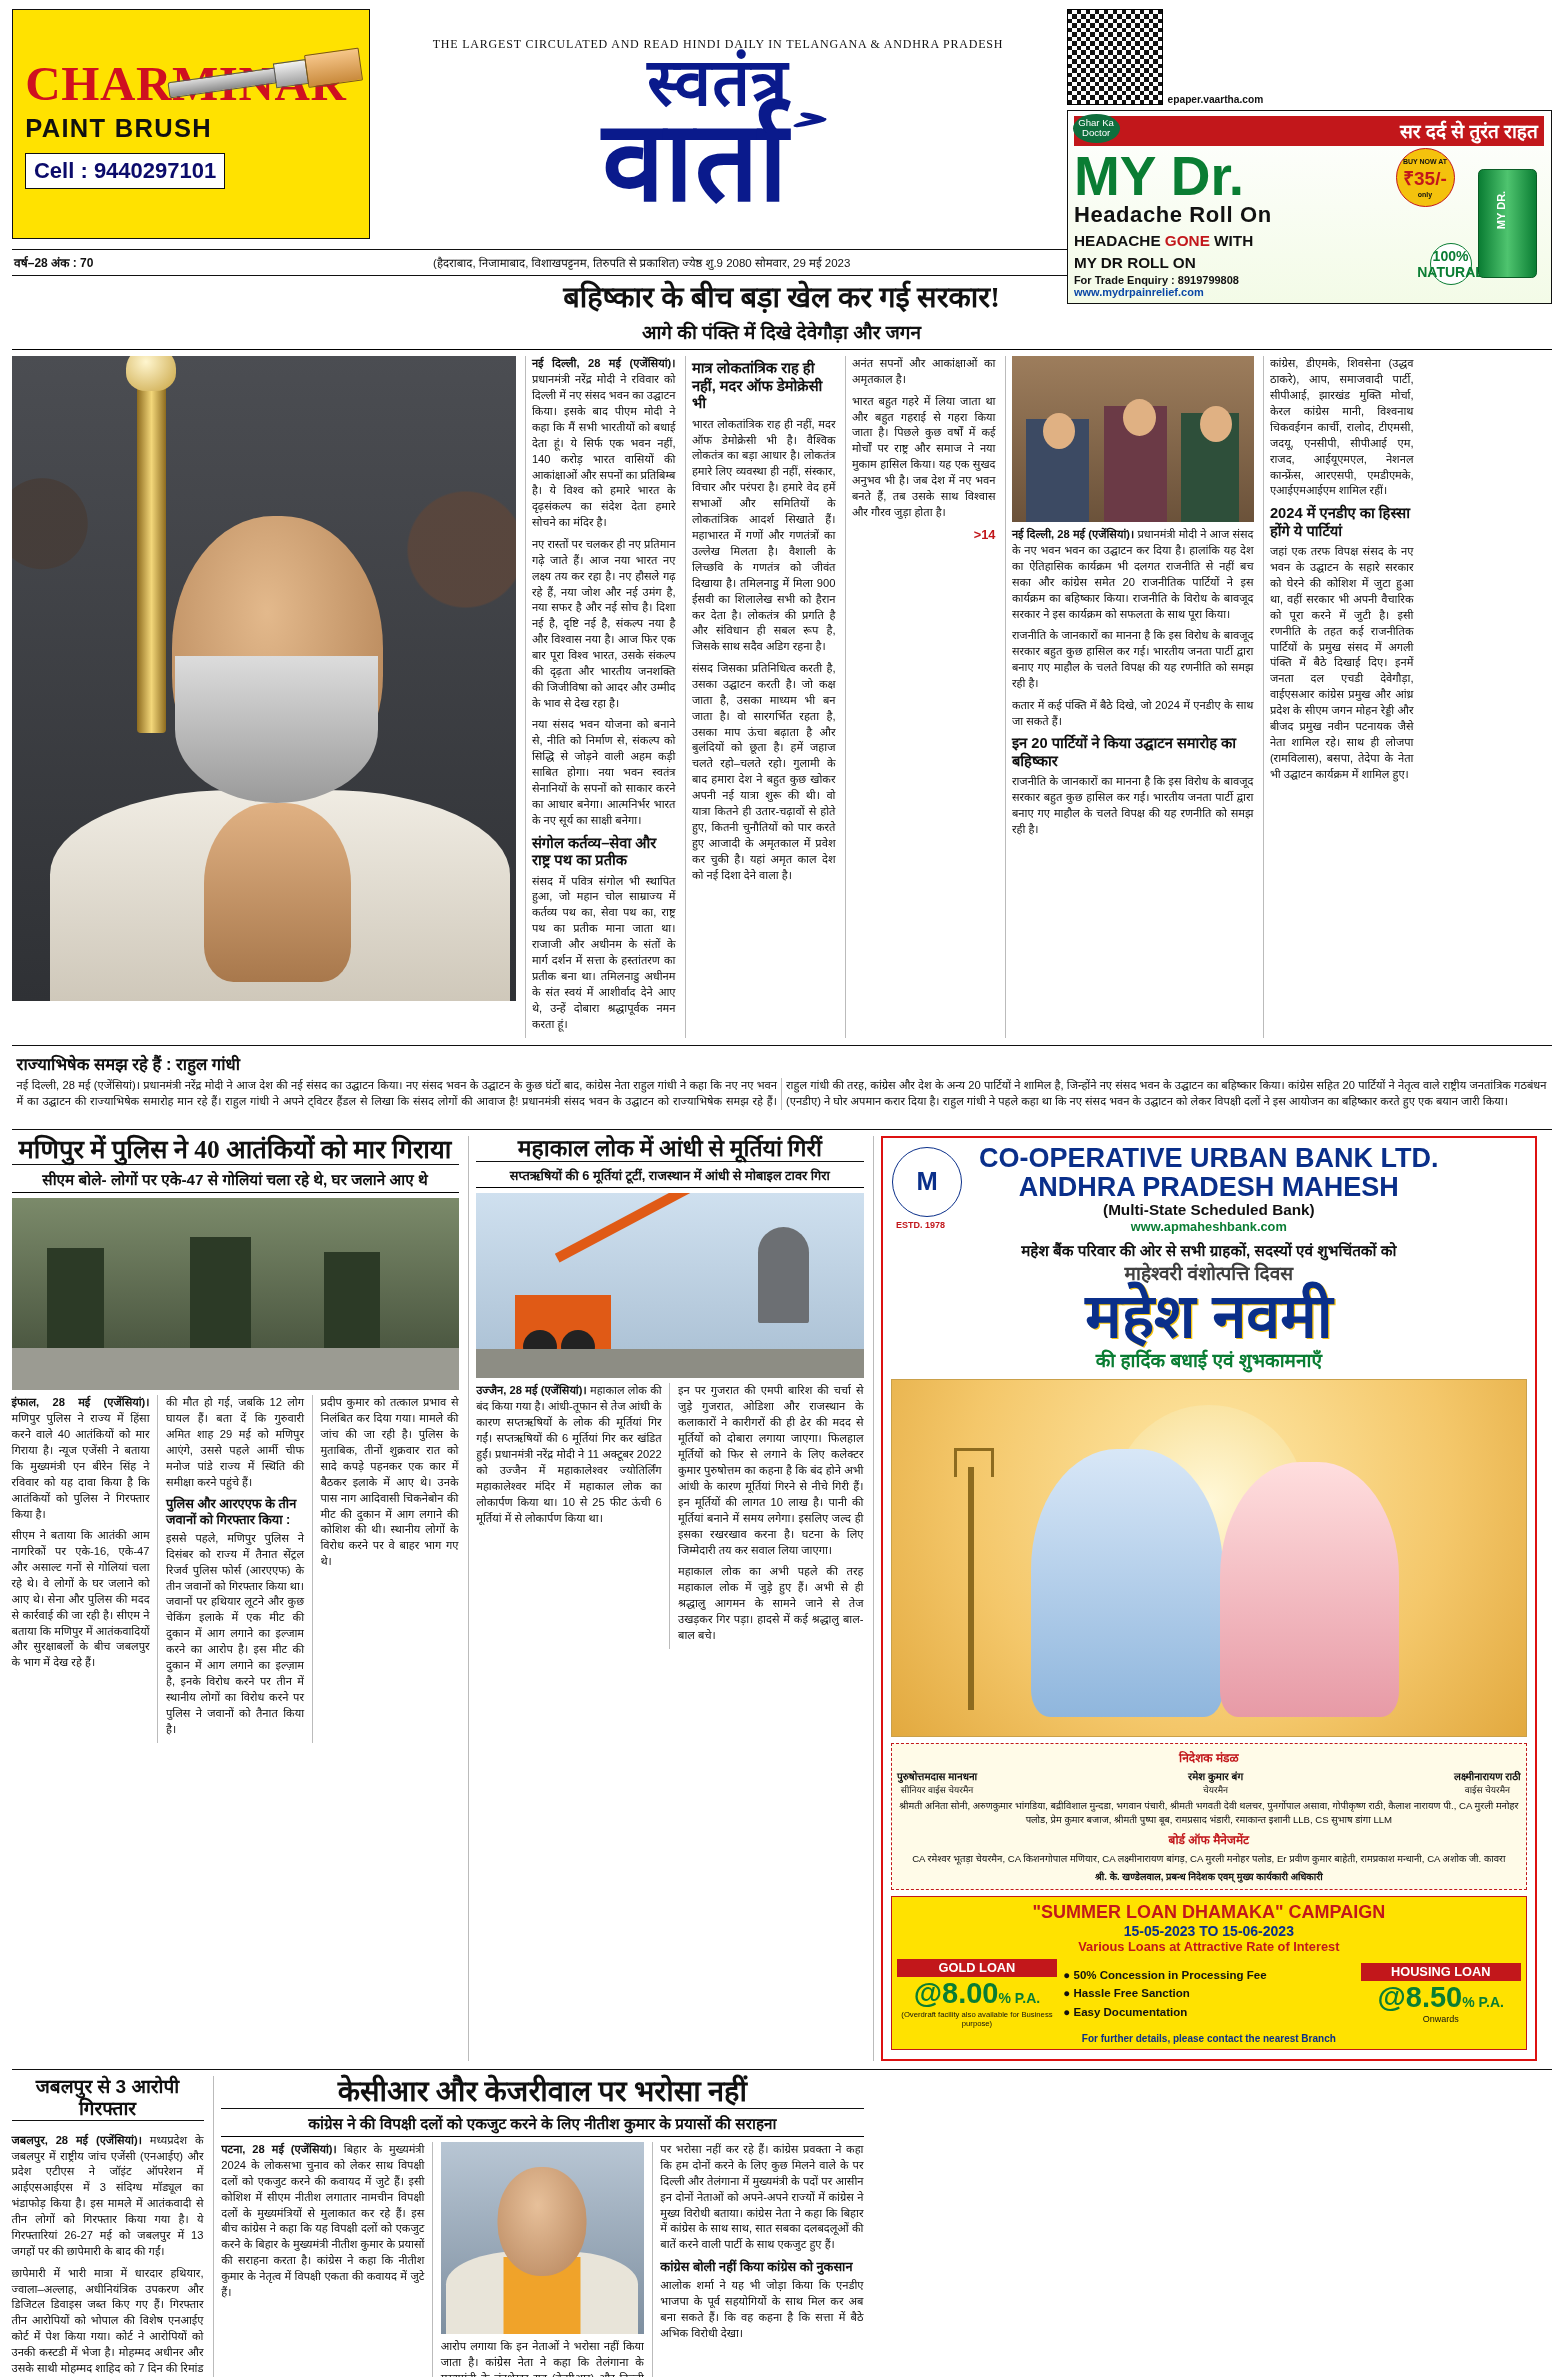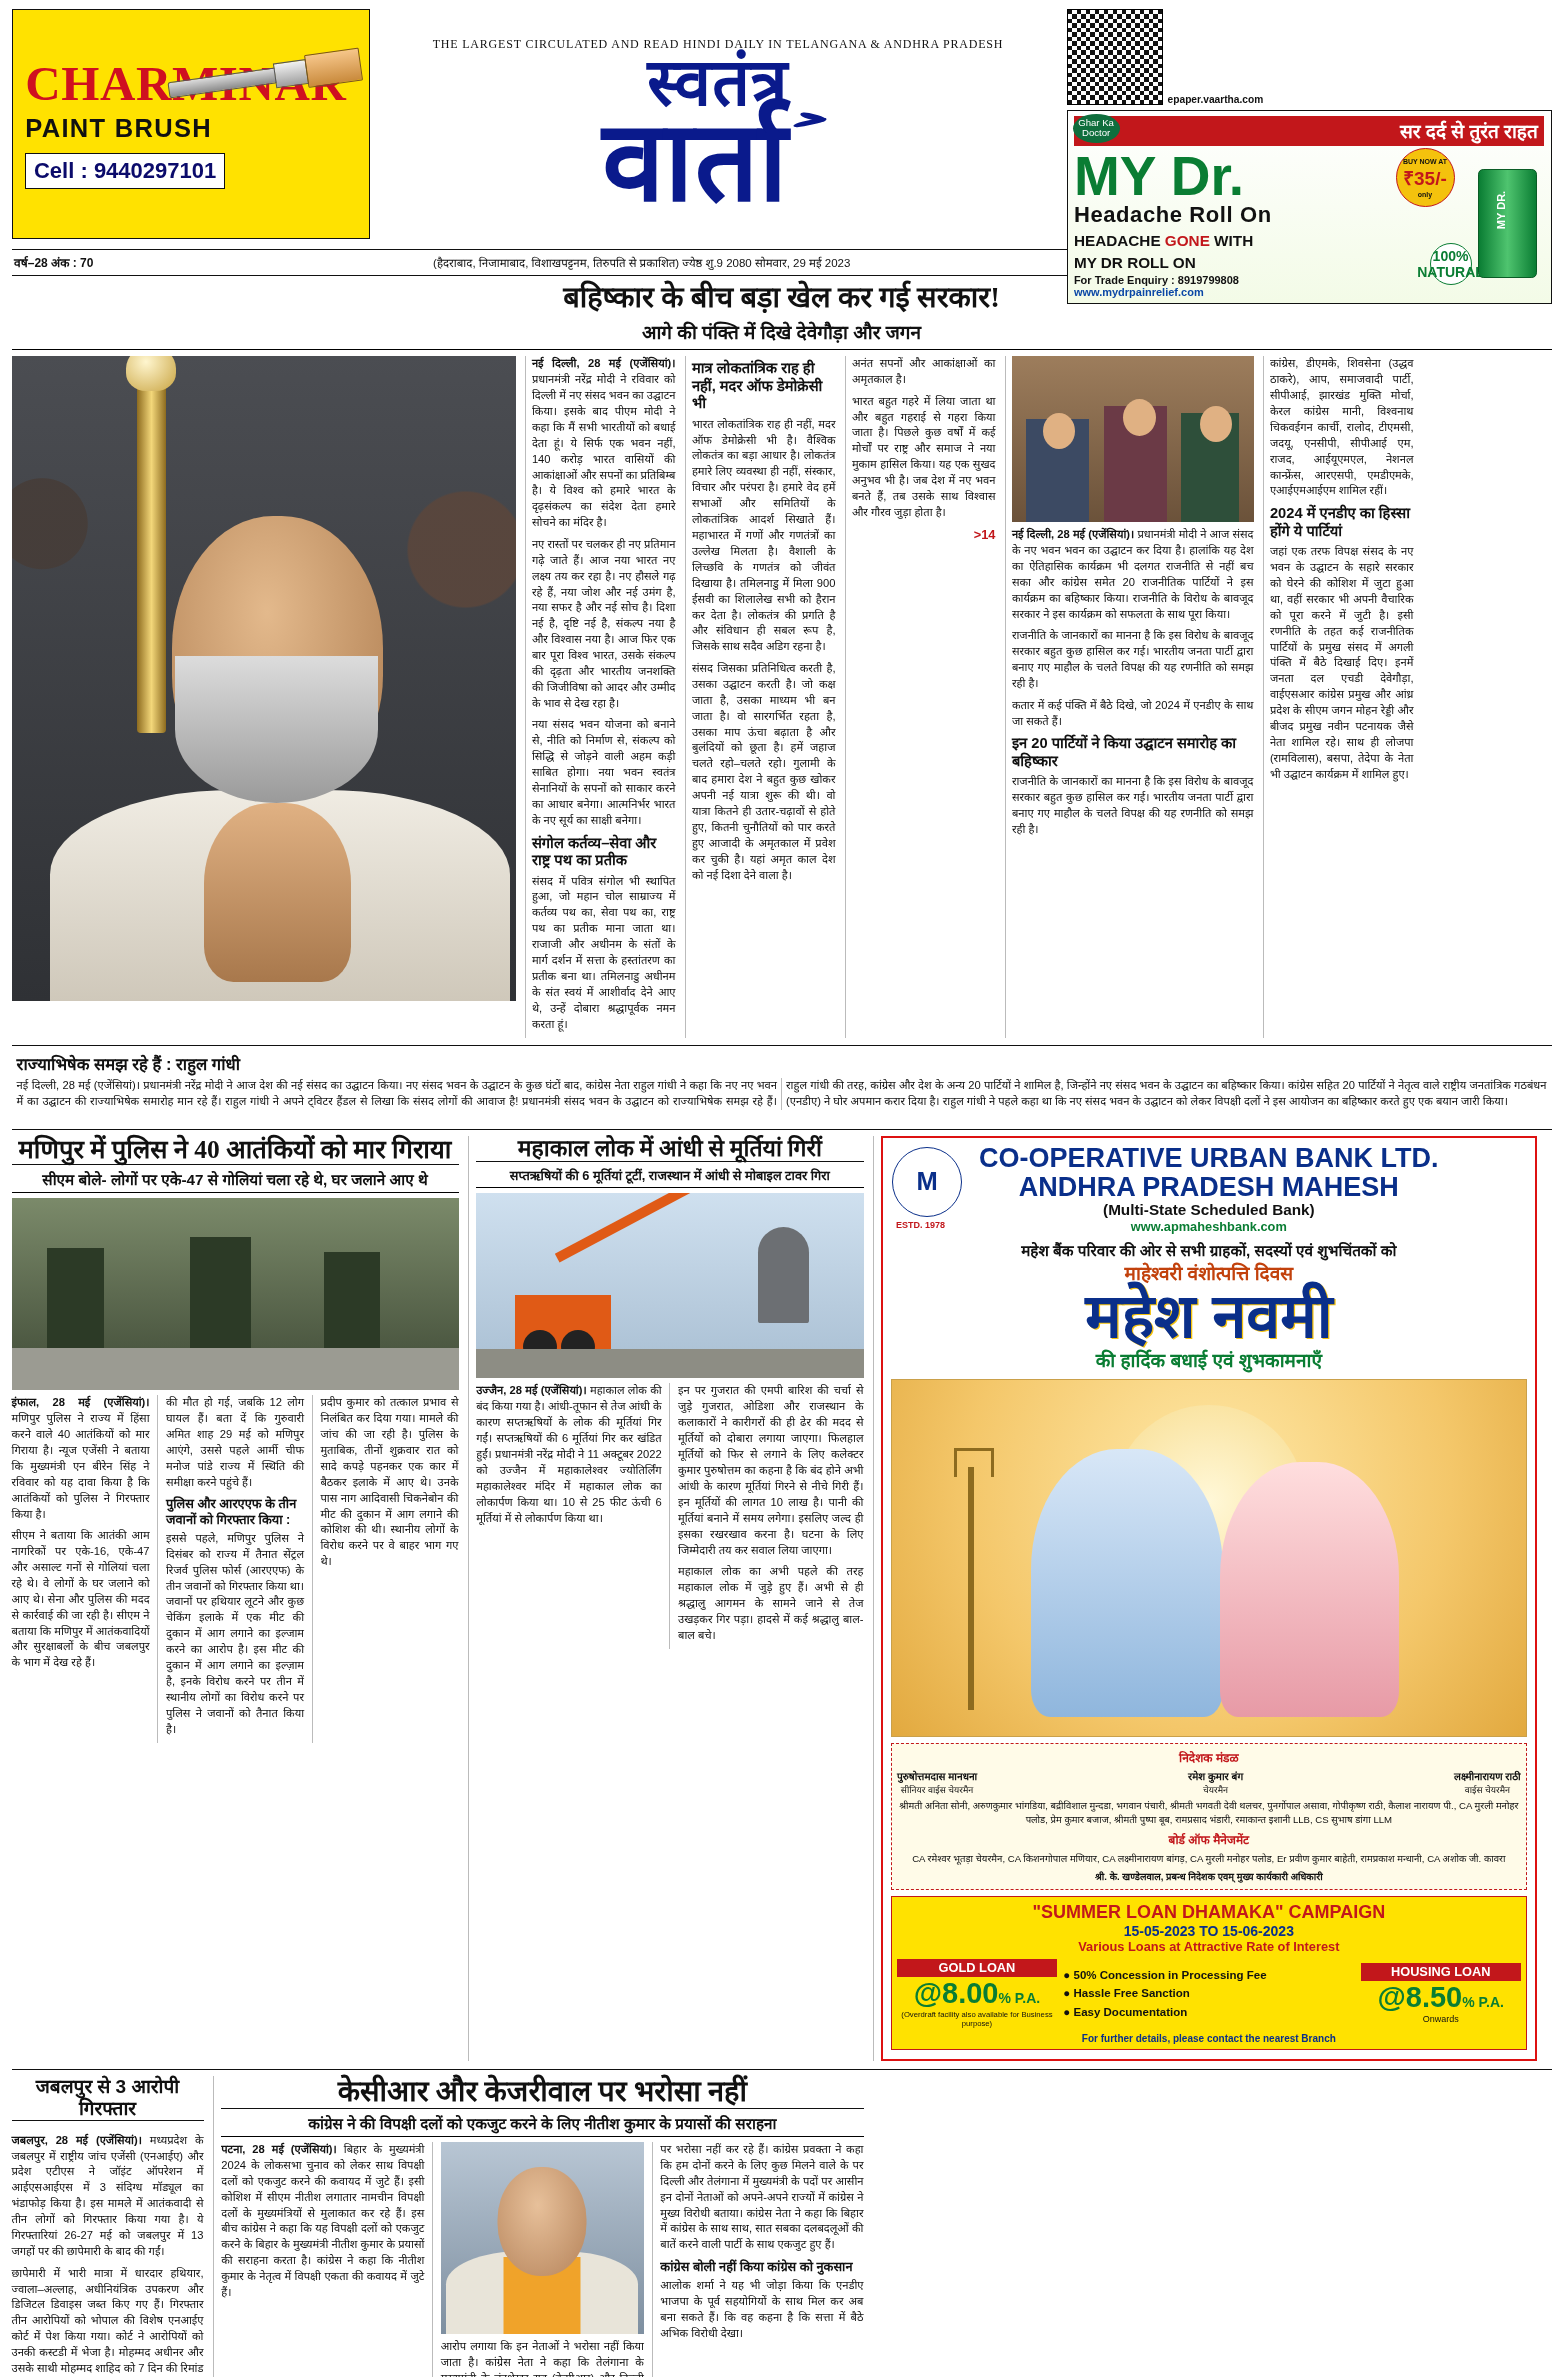--- a/index.html
+++ b/index.html
@@ -141,21 +141,21 @@
   .nitish-photo .scarf{position:absolute; left:50%; transform:translateX(-50%); bottom:0; width:77px;height:77px;background:#f0a32a;}
 
   
   .mahesh { width:100%; border:2.6px solid #d11; background:#fff; position:relative; padding:6.4px 7.7px 9px;}
   .mahesh .head1{font-size:27px; font-weight:bold; color:#0a2f8a; text-align:center; line-height:1.05;}
   .mahesh .head2{font-size:15.3px; font-weight:bold; color:#111; text-align:center;}
   .mahesh .head3{font-size:12.8px; font-weight:bold; color:#0a7d33; text-align:center;}
   .mahesh .logo{position:absolute; left:9px; top:9px; width:70px;height:70px;border:1.9px solid #0a2f8a;border-radius:50%;display:flex;align-items:center;justify-content:center;font-size:25.5px;font-weight:bold;color:#0a2f8a;}
   .mahesh .estd{position:absolute; left:12.8px; top:82px; font-size:9px; font-weight:bold; color:#c2171b;}
   .mahesh .wish{font-size:15.3px; font-weight:bold; text-align:center; margin-top:6.4px; color:#111;}
-  .mahesh .fest{font-size:19px; font-weight:bold; text-align:center; color:#c2410c;}
+  .mahesh .fest{font-size:19px; font-weight:bold; text-align:center; color:#404040;}
   .mahesh .big{font-size:61px; font-weight:bold; text-align:center; color:#0a2f8a; line-height:1; text-shadow:1.3px 1.3px 0 #f4c20d;}
   .mahesh .greet{font-size:19px; font-weight:bold; text-align:center; color:#0a7d33;}
   .deity{ height:358px; background:radial-gradient(circle at 50% 30%, #ffe9a8, #f4c76a 60%, #e2a93f);
           border:1.3px solid #caa04a; margin-top:5.1px; position:relative; overflow:hidden;}
   .deity .halo{position:absolute;left:50%;top:25.5px;transform:translateX(-50%); width:192px;height:192px;border-radius:50%;background:radial-gradient(circle,#fff8d8,#f8dc8e);}
   .deity .shiva{position:absolute; left:22%; bottom:19px; width:192px;height:268px;background:linear-gradient(#d8e7f7,#8fb6dd); border-radius:45% 45% 10% 10%;}
   .deity .parvati{position:absolute; right:20%; bottom:19px; width:179px;height:255px;background:linear-gradient(#ffdede,#e79aa6); border-radius:45% 45% 10% 10%;}
   .deity .trishul{position:absolute; left:12%; bottom:25.5px; width:6.4px;height:243px;background:#8d6b1f;}
   .deity .trishul:before{content:"";position:absolute;left:-14px;top:-19px;width:34px;height:25.5px;border:3.8px solid #8d6b1f;border-bottom:none;}
   .officers{ margin-top:6.4px; background:#fffbe8; border:0.6px dashed #c2171b; padding:5.1px;}

